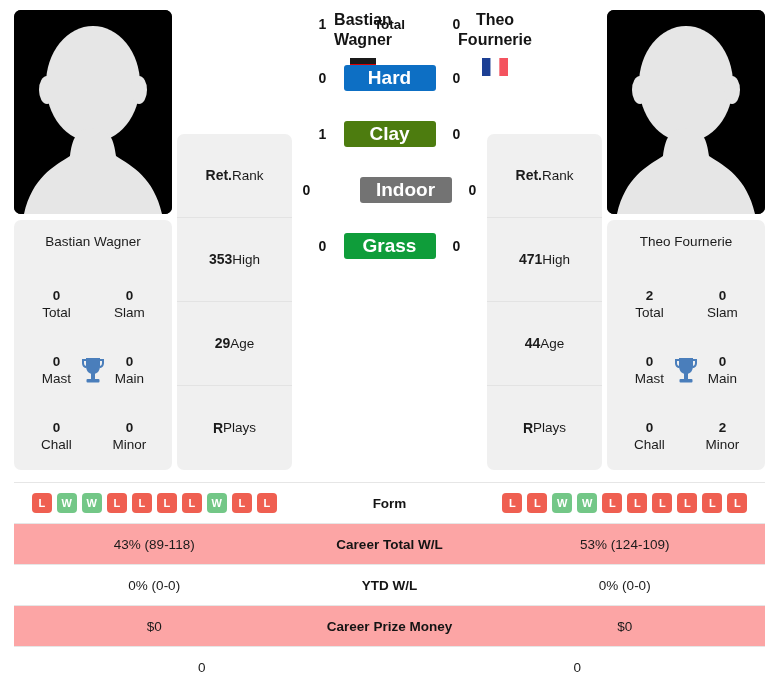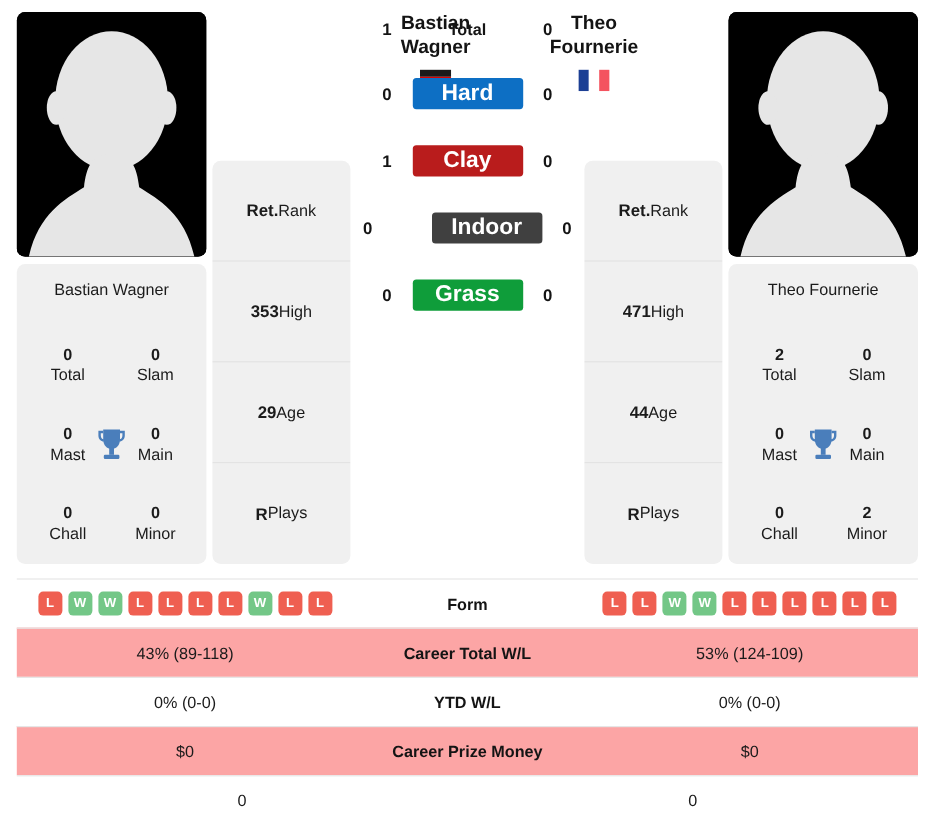--- a/index.html
+++ b/index.html
@@ -334,26 +334,26 @@
           <span class="surface total-lbl">Total</span>
           <span class="h2h-score">0</span>
         </div>
         <div class="h2h-row">
           <span class="h2h-score">0</span>
           <span class="surface" id="sf-hard" style="background: rgb(13, 111, 196);">Hard</span>
           <span class="h2h-score">0</span>
         </div>
         <div class="h2h-row">
           <span class="h2h-score">1</span>
-          <span class="surface" id="sf-clay" style="background: #b91c1c; text-align: right;">Clay</span>
+          <span class="surface" id="sf-clay" style="background: #4d7c0f; text-align: right;">Clay</span>
           <span class="h2h-score">0</span>
         </div>
         <div class="h2h-row">
           <span class="h2h-score">0</span>
-          <span class="surface" id="sf-indoor" style="background: #404040; margin-left: 32px;">Indoor</span>
+          <span class="surface" id="sf-indoor" style="background: #737373; margin-left: 32px;">Indoor</span>
           <span class="h2h-score">0</span>
         </div>
         <div class="h2h-row">
           <span class="h2h-score">0</span>
           <span class="surface" id="sf-grass" style="background: rgb(15, 157, 58);">Grass</span>
           <span class="h2h-score">0</span>
         </div>
       </div>
     </div>
 

